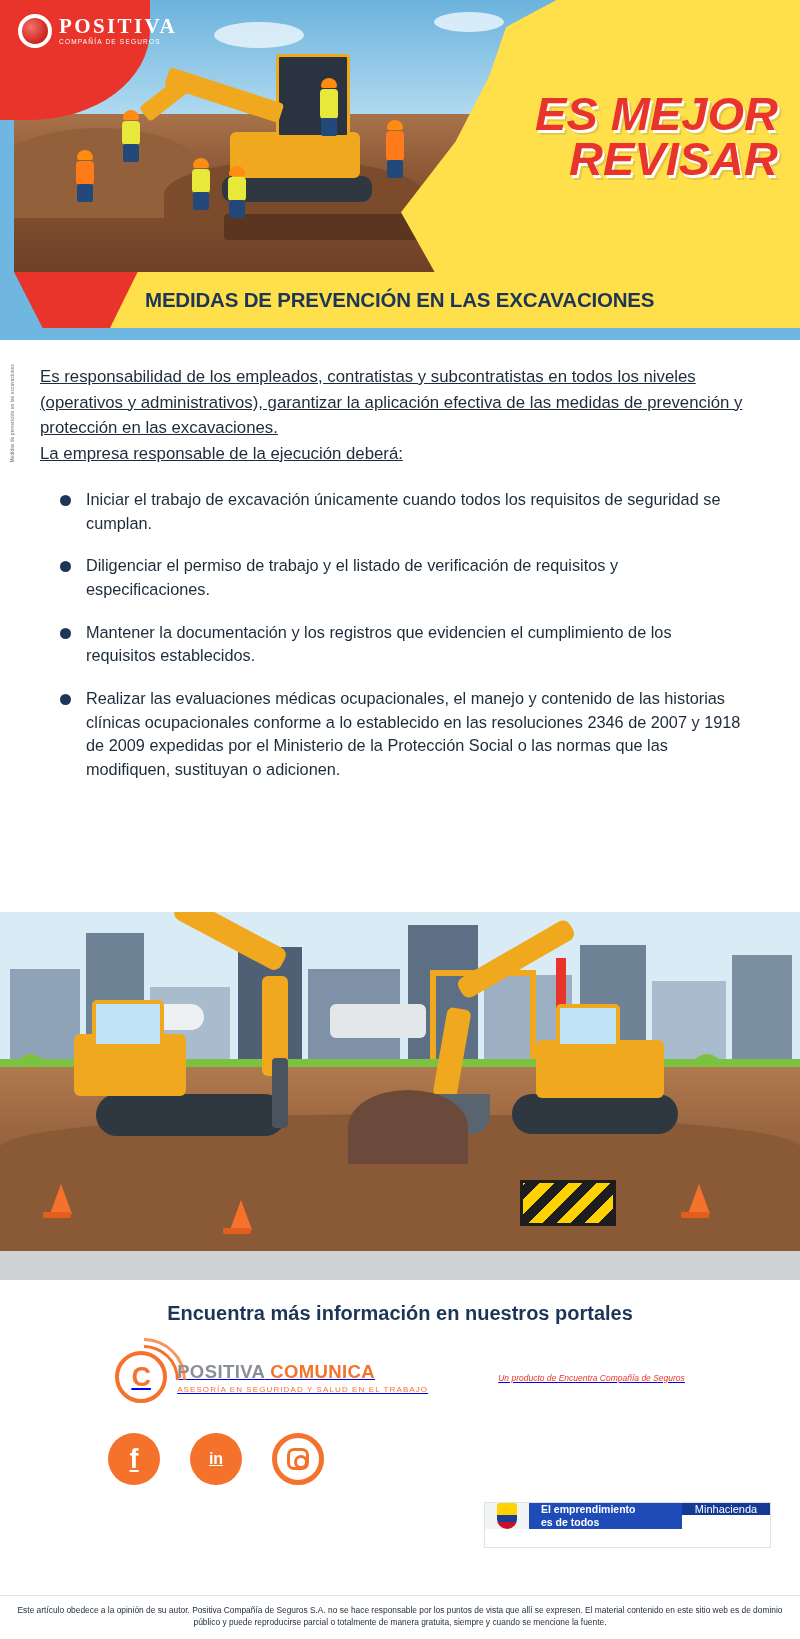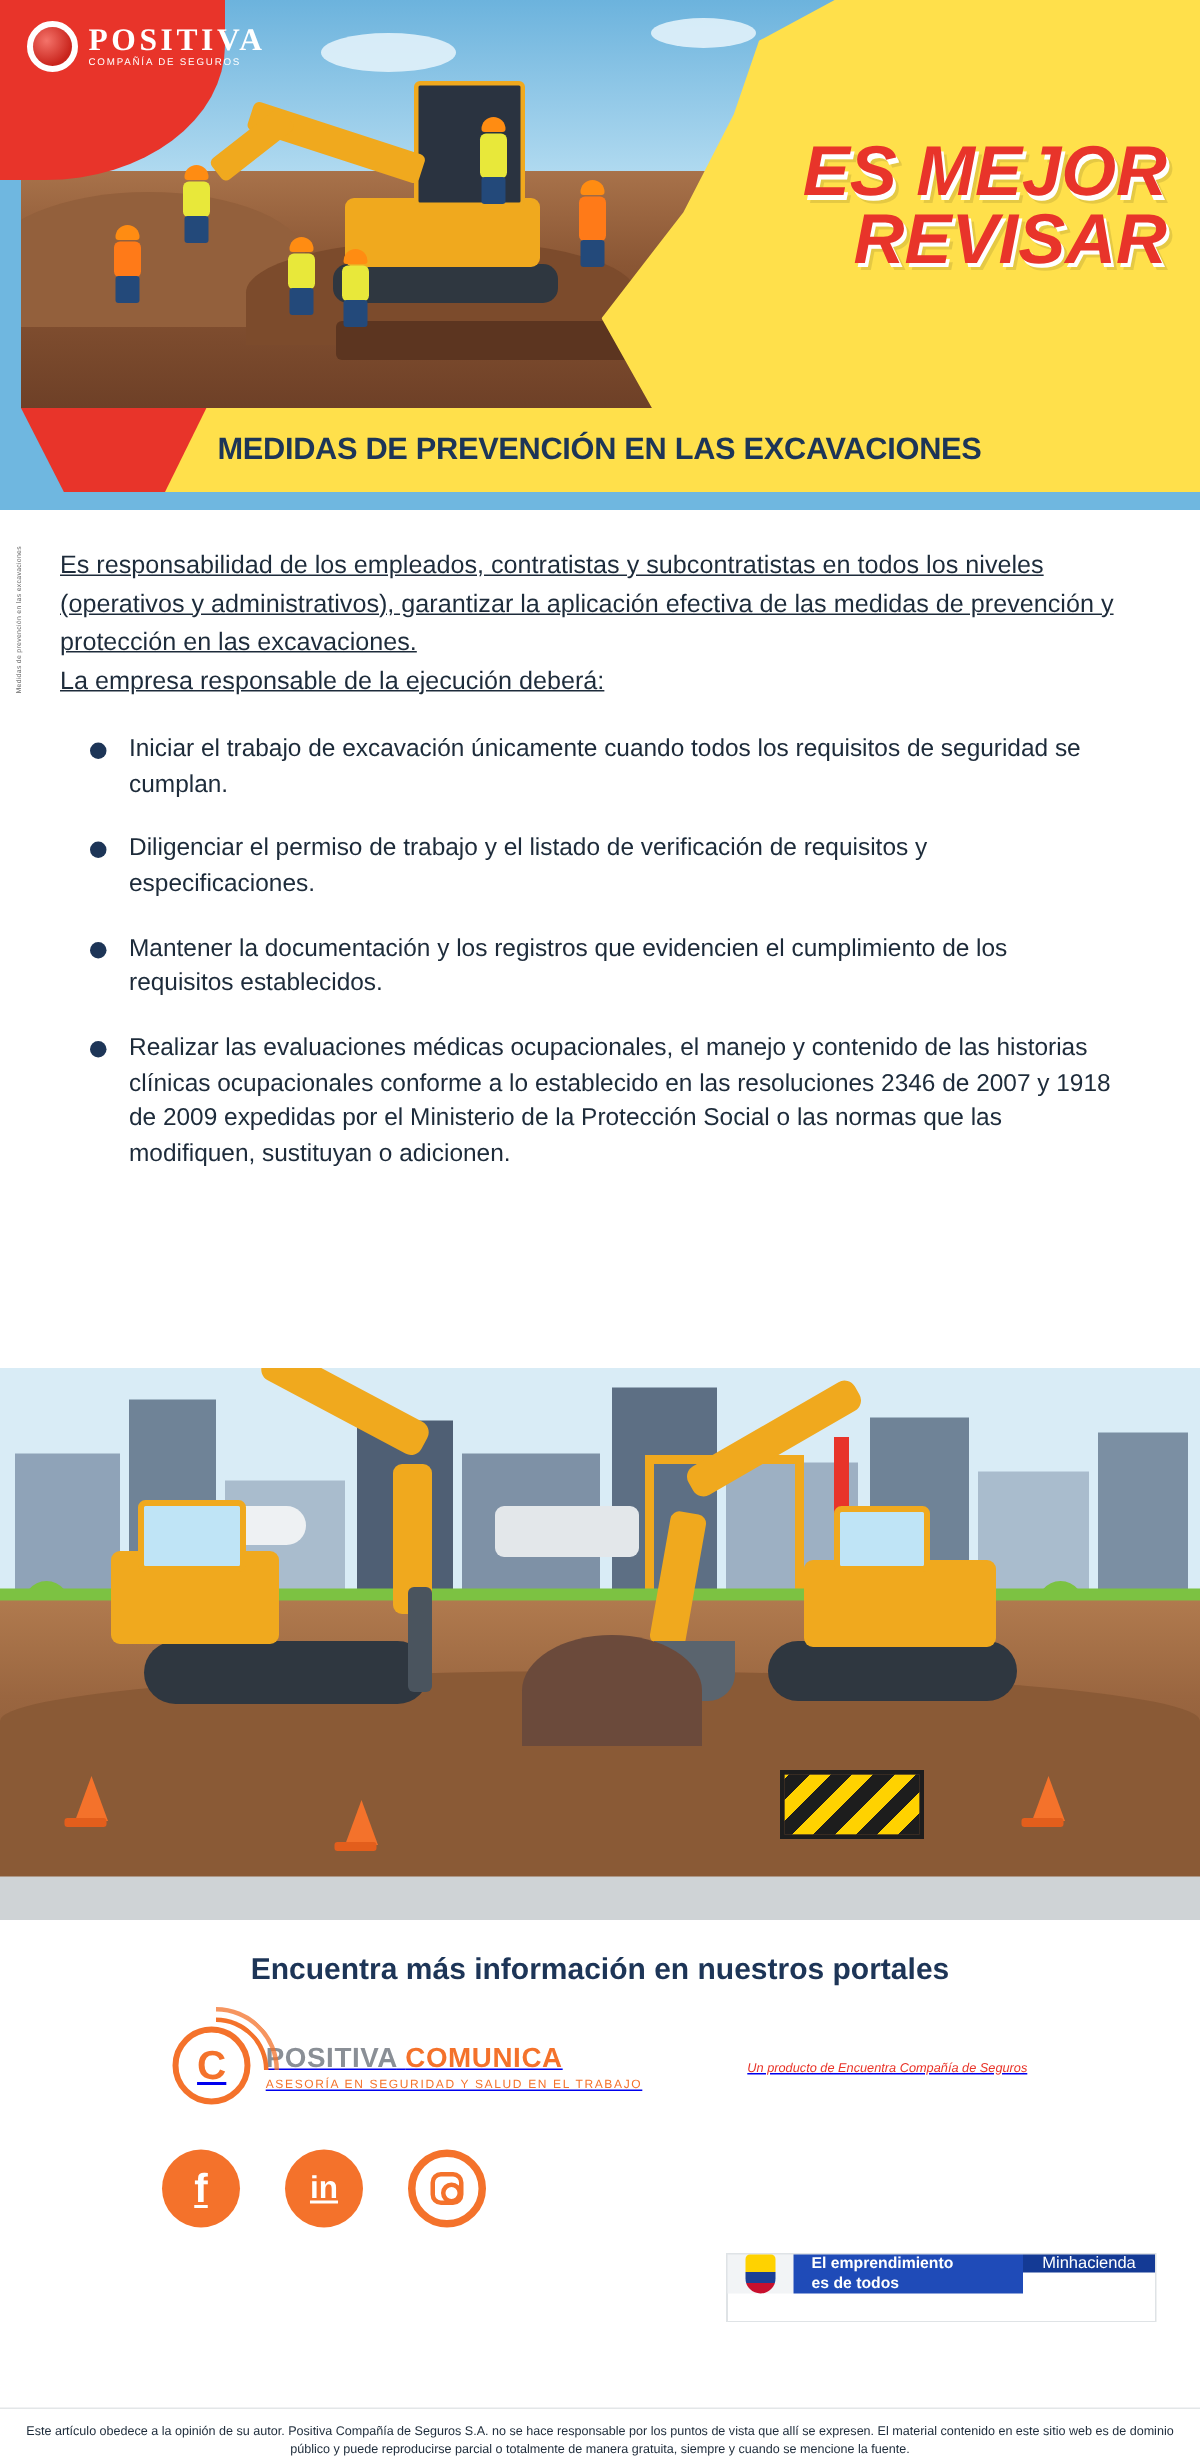--- a/index.html
+++ b/index.html
@@ -209,21 +209,21 @@
   }
   .gov-flag { width:44px; background:#f2f4f6; display:flex; align-items:center; justify-content:center; }
   .gov-flag .shield { width:20px; height:26px; border-radius:3px 3px 10px 10px;
     background:linear-gradient(#ffd200 0 45%, #1c3f94 45% 72%, #c8102e 72% 100%); }
   .gov-blue { flex:1; background:#1f4bb8; color:#fff; display:flex; flex-direction:column;
               justify-content:center; padding-left:12px; font-size:10.5px; font-weight:bold; line-height:1.25; }
   .gov-dark { width:88px; background:#143a95; color:#fff; display:flex; align-items:center;
               justify-content:center; font-size:11px; }
 
   .disclaimer {
-    position:absolute; left:0; bottom:0; width:800px; padding:8px 14px 0 14px;
+    position:absolute; left:0; bottom:0; width:800px; padding:8px 14px 10px 14px;
     text-align:center; font-size:8.4px; color:#1d2b3a; line-height:1.5;
     border-top:1px solid #e3e6e8;
   }
 </style>
 </head>
 <body>
 
 <div class="hero">
 
   <div class="hero-photo">
@@ -395,21 +395,21 @@
     <a class="gd-logo" href="#">
       <div class="g2">Un producto de Encuentra Compañía de Seguros</div>
     </a>
   </div>
 
   <div class="social-row">
     <a class="soc" href="#">
         <span>f</span>
       </a>
     <a class="soc" href="#">
-        <span style="font-size:21px">in</span>
+        <span style="font-size:16px">in</span>
       </a>
     <a class="soc ig" href="#">
         <span class="sq"></span>
       </a>
   </div>
 
   <div class="govbar">
     <div class="gov-flag">
         <div class="shield"></div>
       </div>

